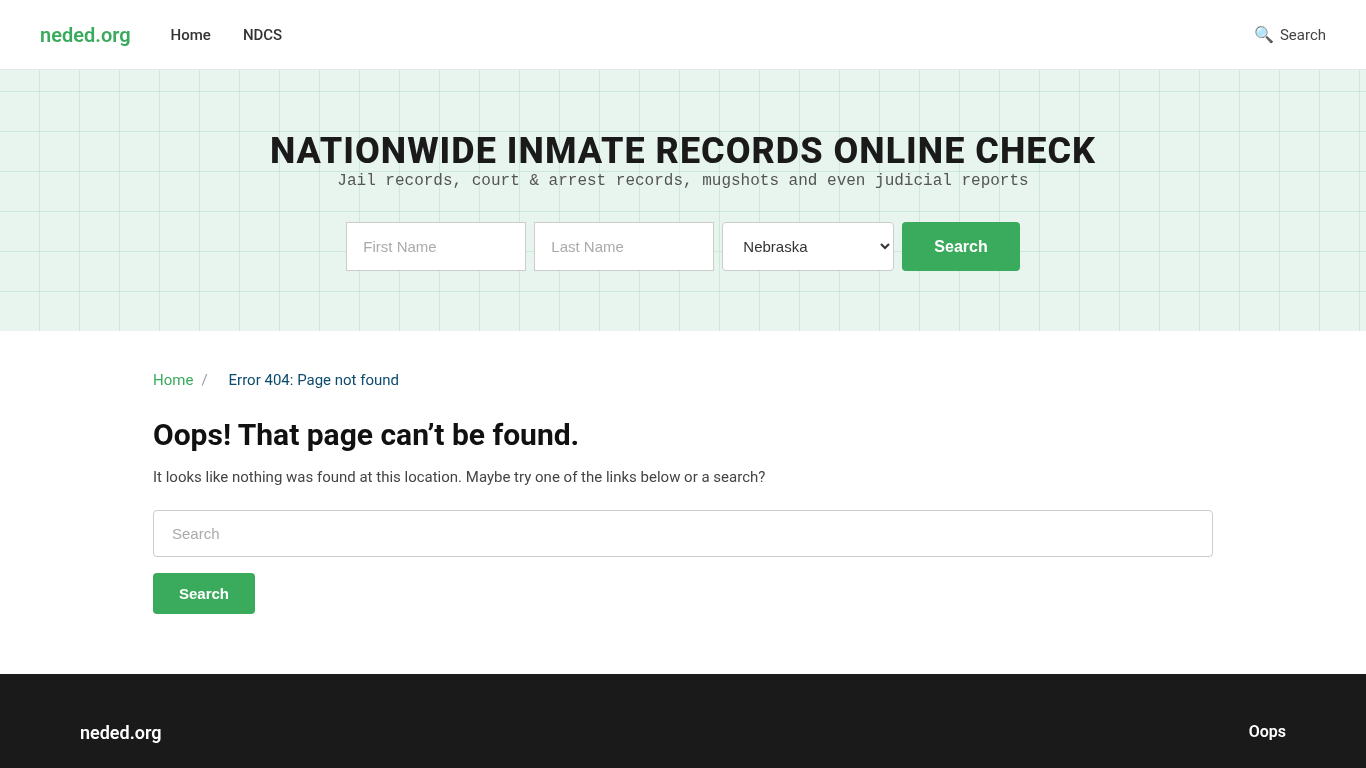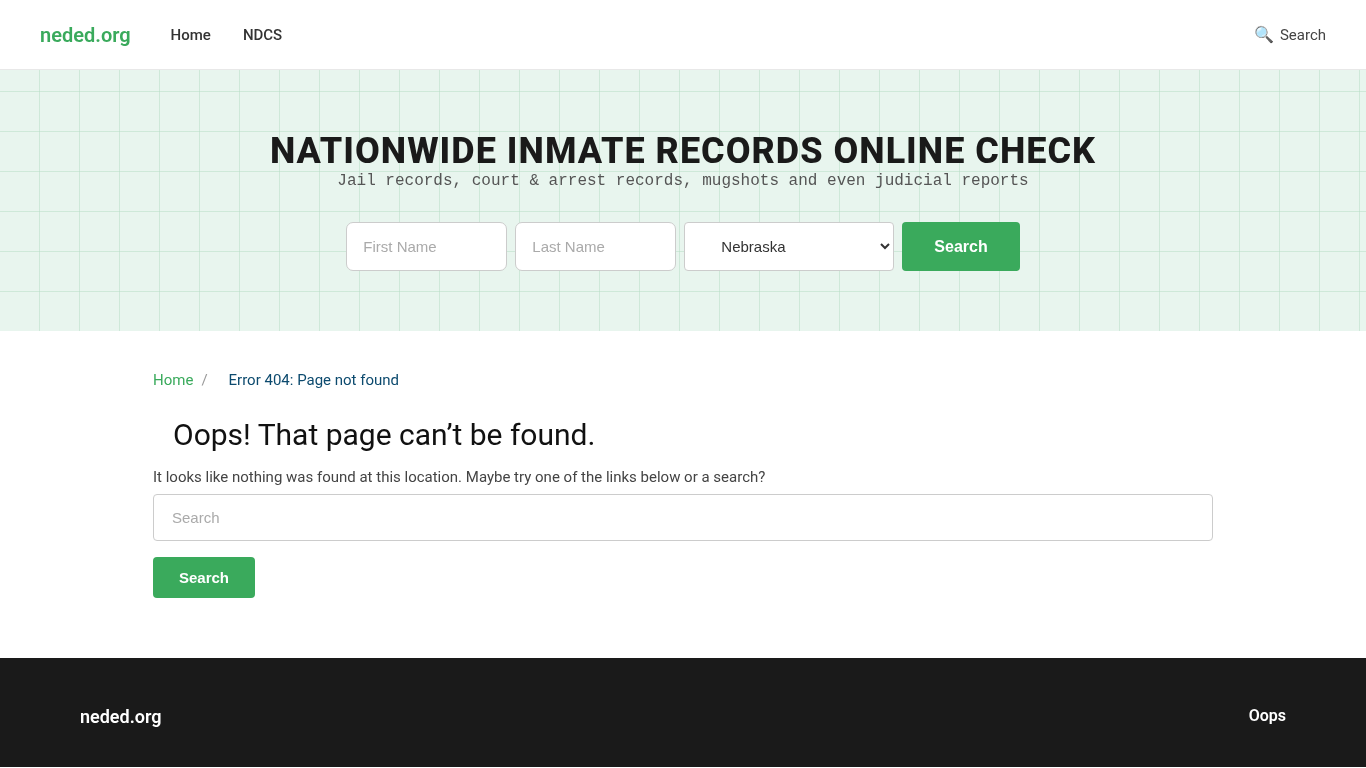--- a/index.html
+++ b/index.html
@@ -77,32 +77,32 @@
       margin-bottom: 32px;
       font-family: Liberation Mono, monospace;
     }
     .hero-form {
       display: flex;
       justify-content: center;
       gap: 8px;
       flex-wrap: wrap;
     }
     .hero-form input {
-      width: 161px;
+      width: 180px;
       padding: 14px 16px;
       border: 1px solid #ccc;
-      border-radius: 7px;
+      border-radius: 0;
       font-size: 15px;
       background: #fff;
       outline: none;
     }
     .hero-form input::placeholder { color: #aaa; }
     .hero-form select {
-      width: 210px;
-      padding: 14px 32px;
+      width: 172px;
+      padding: 14px 16px;
       border: 1px solid #ccc;
       border-radius: 4px;
       font-size: 15px;
       background: #fff;
       outline: none;
       color: #333;
       appearance: auto;
     }
     .hero-form button {
       padding: 14px 32px;
@@ -138,29 +138,28 @@
       color: #999;
     }
     .breadcrumb-current {
       color: #0c4a6e;
       margin-left: 13px;
     }
 
     
     .error-title {
       font-size: 30px;
-      font-weight: 400;
+      font-weight: 700;
       color: #111;
       margin-bottom: 16px;
-      margin-left: 20px;
     }
     .error-description {
       font-size: 15px;
       color: #444;
-      margin-bottom: 8px;
+      margin-bottom: 24px;
     }
     .error-search-input {
       width: 100%;
       padding: 14px 18px;
       border: 1px solid #ccc;
       border-radius: 4px;
       font-size: 15px;
       color: #333;
       outline: none;
       margin-bottom: 16px;

